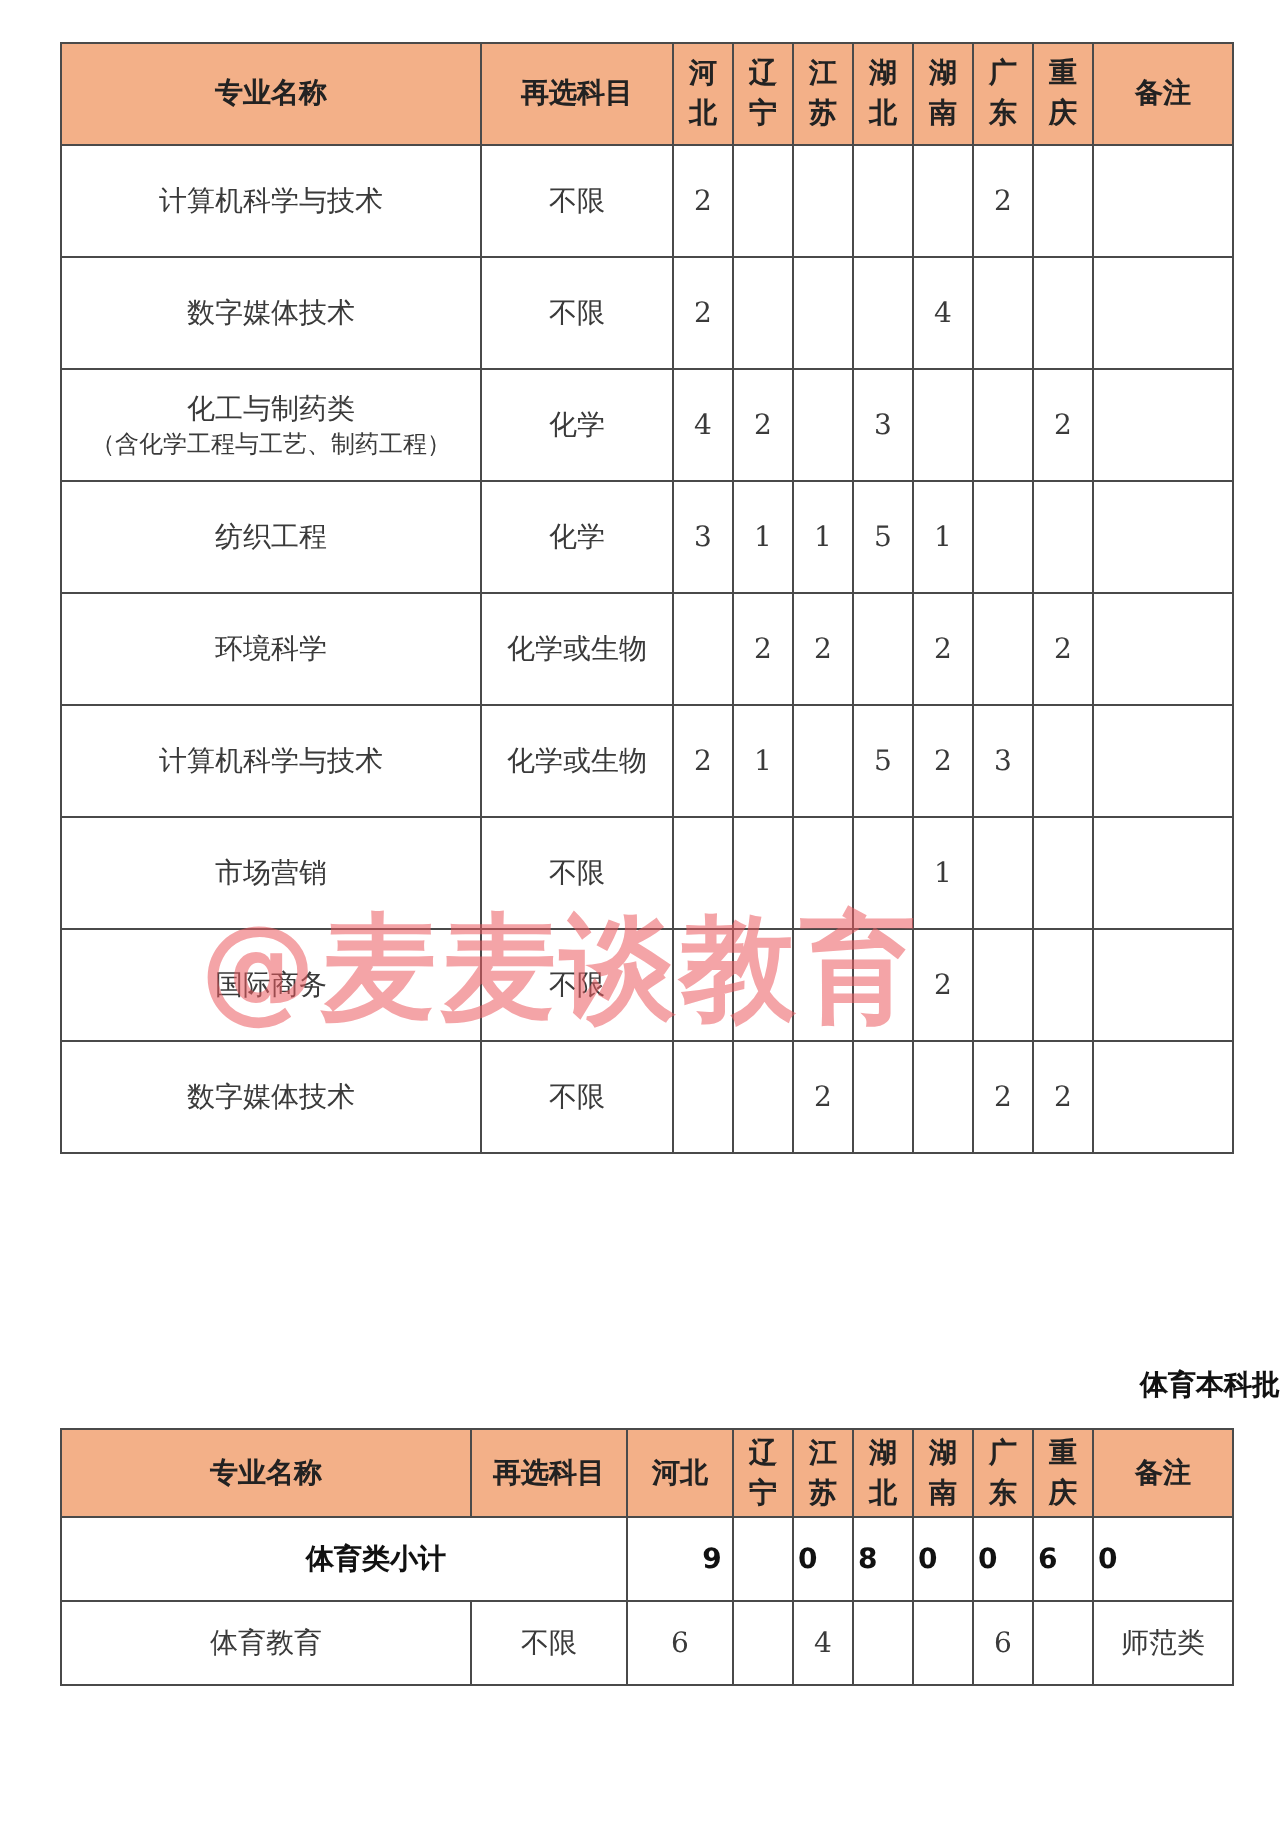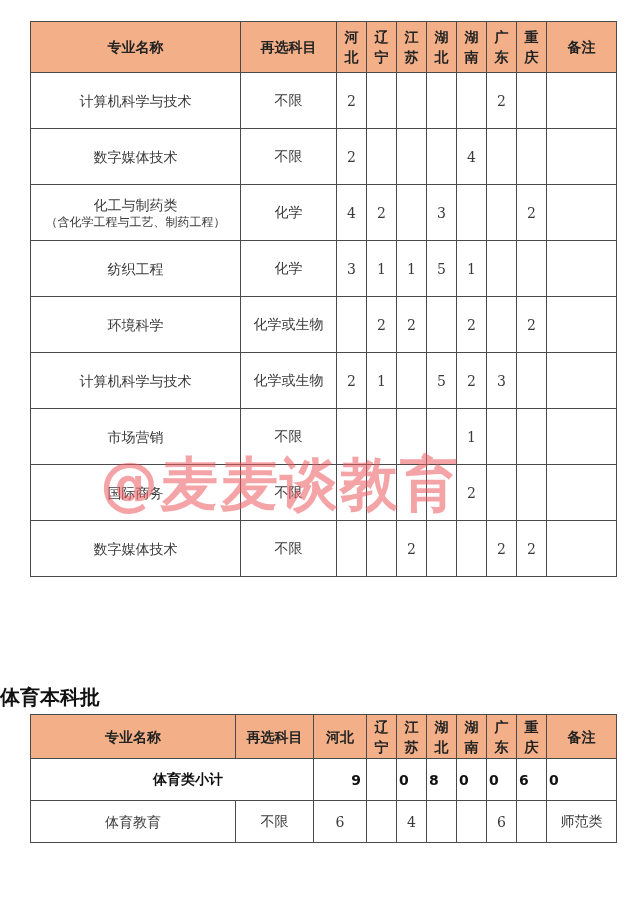--- a/index.html
+++ b/index.html
@@ -20,22 +20,22 @@
     #t1 thead tr { height: 51px; }
     #t1 tbody tr { height: 56px; }
     #t2 { left: 30px; top: 714px; width: 586px; }
     #t2 thead tr { height: 44px; }
     #t2 tbody tr { height: 42px; }
     .num { font-family: "DejaVu Serif", serif; font-size: 14px; }
     .subtotal td { font-family: "DejaVu Sans", "Liberation Sans", sans-serif; font-weight: bold; color: #111; padding-left: 32px; }
     .small { font-size: 12px; display: block; line-height: 16px; }
     .major-name { line-height: 18px; }
     #section-title {
-      position: absolute; top: 684px; left: 0; width: 640px; text-align: left;
-      font-family: "DejaVu Sans", "Liberation Sans", sans-serif; font-weight: bold; font-size: 20px; color: #111;
+      position: absolute; top: 684px; left: 0; width: 640px; text-align: right;
+      font-family: "DejaVu Sans", "Liberation Sans", sans-serif; font-weight: bold; font-size: 14px; color: #111;
     }
     #watermark {
       position: absolute; left: 100px; top: 446px; font-family: "DejaVu Sans", "Liberation Sans", sans-serif;
       font-weight: bold; font-size: 58px; color: rgba(235, 90, 95, 0.55); letter-spacing: 2px;
       pointer-events: none; white-space: nowrap;
     }
   </style>
 </head>
 <body>
 

